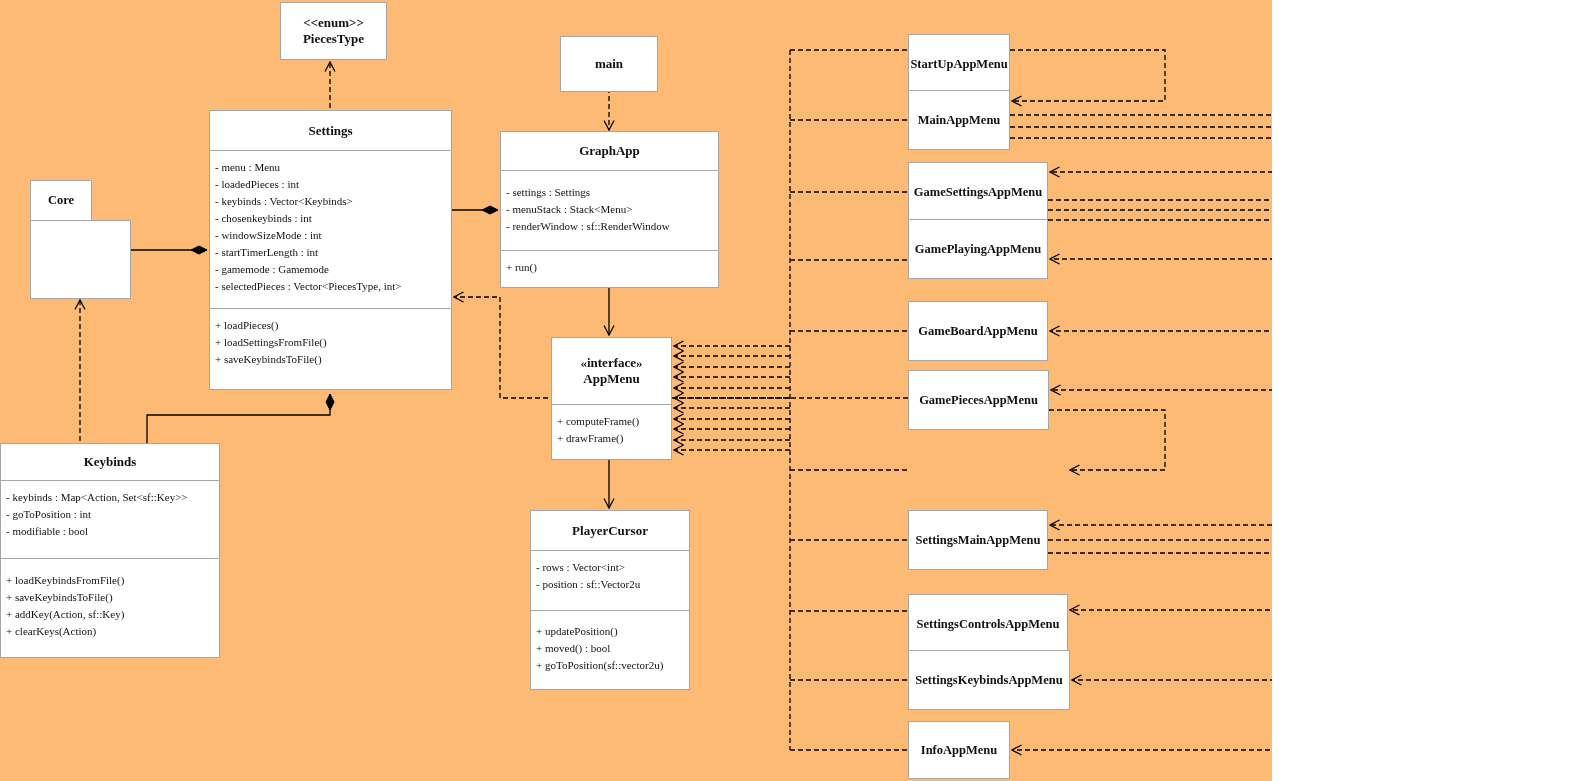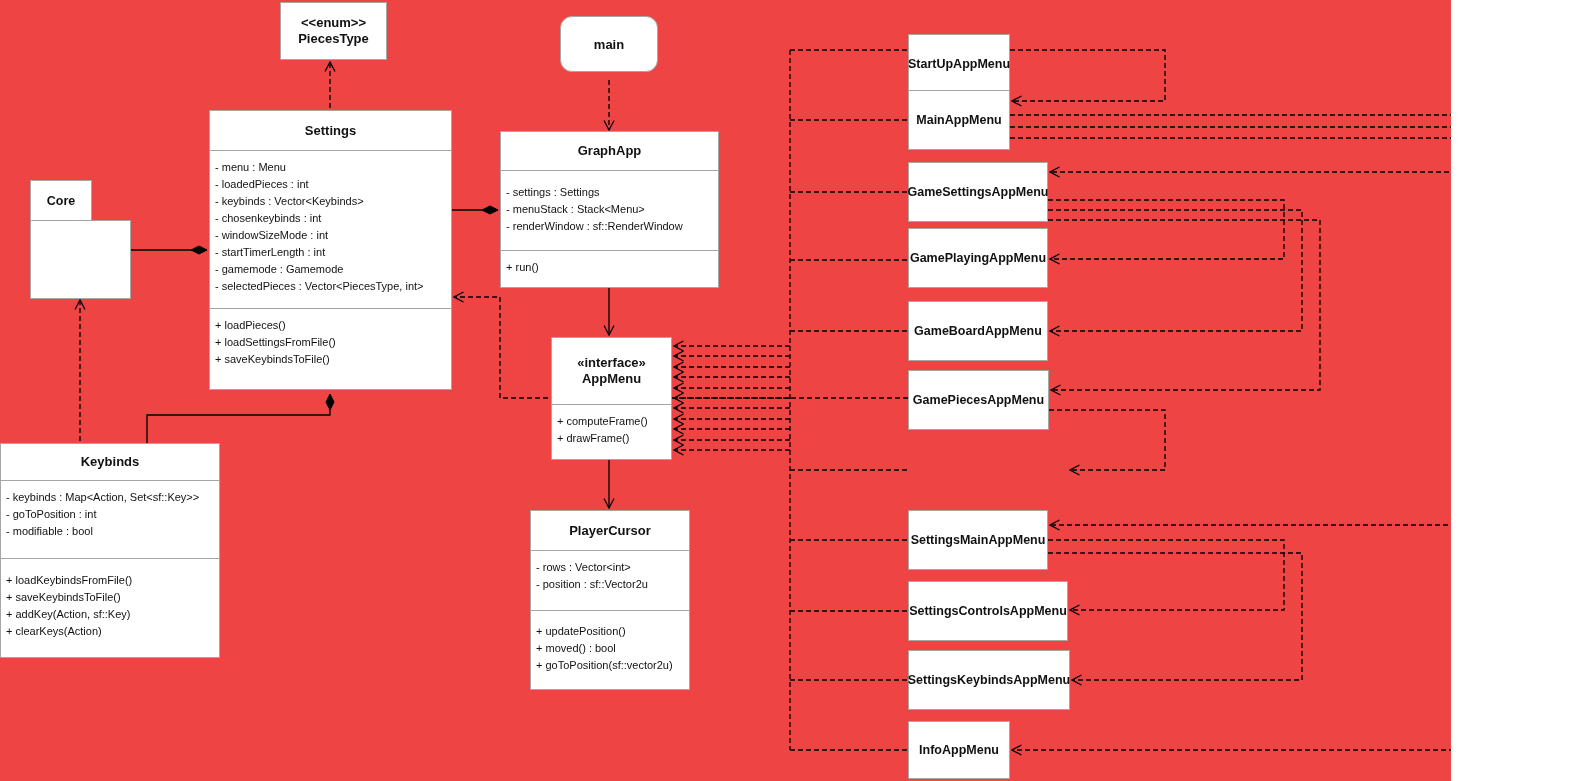--- a/index.html
+++ b/index.html
@@ -2,22 +2,22 @@
 <html><head>
 <meta charset="utf-8">
 <style>
   :root{
     --border:#a6a6a6;
     --line:#000;
     --text:#111;
   }
   html,body{margin:0;padding:0;background:#fff;}
   #canvas{
-    position:relative;width:1451px;height:781px;background:#ef4444;overflow:hidden;
-    font-family:Liberation Sans, sans-serif;color:var(--text);
+    position:relative;width:1272px;height:781px;background:#fdba74;overflow:hidden;
+    font-family:Liberation Serif, serif;color:var(--text);
   }
   #edges{position:absolute;left:0;top:0;z-index:1;}
   .box{
     position:absolute;background:#fff;border:1px solid var(--border);
     box-sizing:border-box;z-index:2;display:flex;flex-direction:column;
   }
   .title{
     flex:0 0 auto;display:flex;flex-direction:column;align-items:center;justify-content:center;
     font-weight:bold;font-size:13px;line-height:16px;color:var(--text);white-space:nowrap;
   }
@@ -139,21 +139,21 @@
       <div>- modifiable : bool</div>
     </div>
     <div class="sec" style="padding-top:13px;">
       <div>+ loadKeybindsFromFile()</div>
       <div>+ saveKeybindsToFile()</div>
       <div>+ addKey(Action, sf::Key)</div>
       <div>+ clearKeys(Action)</div>
     </div>
   </div>
 
-  <div class="plainbox" style="left:560px;top:16px;width:98px;height:56px;font-size:13px;border-radius:12px;">
+  <div class="plainbox" style="left:560px;top:36px;width:98px;height:56px;font-size:13px;">
     <span>main</span>
   </div>
 
   <div class="box" style="left:500px;top:131px;width:219px;height:157px;">
     <div class="title" style="height:38px;">GraphApp</div>
     <div class="sec" style="height:80px;flex:0 0 auto;box-sizing:border-box;padding-top:13px;">
       <div>- settings : Settings</div>
       <div>- menuStack : Stack&lt;Menu&gt;</div>
       <div>- renderWindow : sf::RenderWindow</div>
     </div>
@@ -188,33 +188,33 @@
 
   <div class="plainbox" style="left:908px;top:20px;width:102px;height:60px;margin-top:14px;">
     <span>StartUpAppMenu</span>
     </div>
   <div class="plainbox" style="left:908px;top:90px;width:102px;height:60px;">
     <span>MainAppMenu</span>
     </div>
   <div class="plainbox" style="left:908px;top:162px;width:140px;height:60px;">
     <span>GameSettingsAppMenu</span>
     </div>
-  <div class="plainbox" style="left:908px;top:228px;width:140px;height:60px;">
+  <div class="plainbox" style="left:908px;top:219px;width:140px;height:60px;">
     <span>GamePlayingAppMenu</span>
     </div>
   <div class="plainbox" style="left:908px;top:301px;width:140px;height:60px;">
     <span>GameBoardAppMenu</span>
     </div>
   <div class="plainbox" style="left:908px;top:370px;width:141px;height:60px;justify-content:center;">
     <span>GamePiecesAppMenu</span>
     </div>
   <div class="plainbox" style="left:908px;top:510px;width:140px;height:60px;">
     <span>SettingsMainAppMenu</span>
     </div>
-  <div class="plainbox" style="left:908px;top:581px;width:160px;height:60px;">
+  <div class="plainbox" style="left:908px;top:594px;width:160px;height:60px;">
     <span>SettingsControlsAppMenu</span>
     </div>
   <div class="plainbox" style="left:908px;top:650px;width:162px;height:60px;">
     <span>SettingsKeybindsAppMenu</span>
     </div>
   <div class="plainbox" style="left:908px;top:721px;width:102px;height:58px;">
     <span>InfoAppMenu</span>
     </div>
 
 </div>

